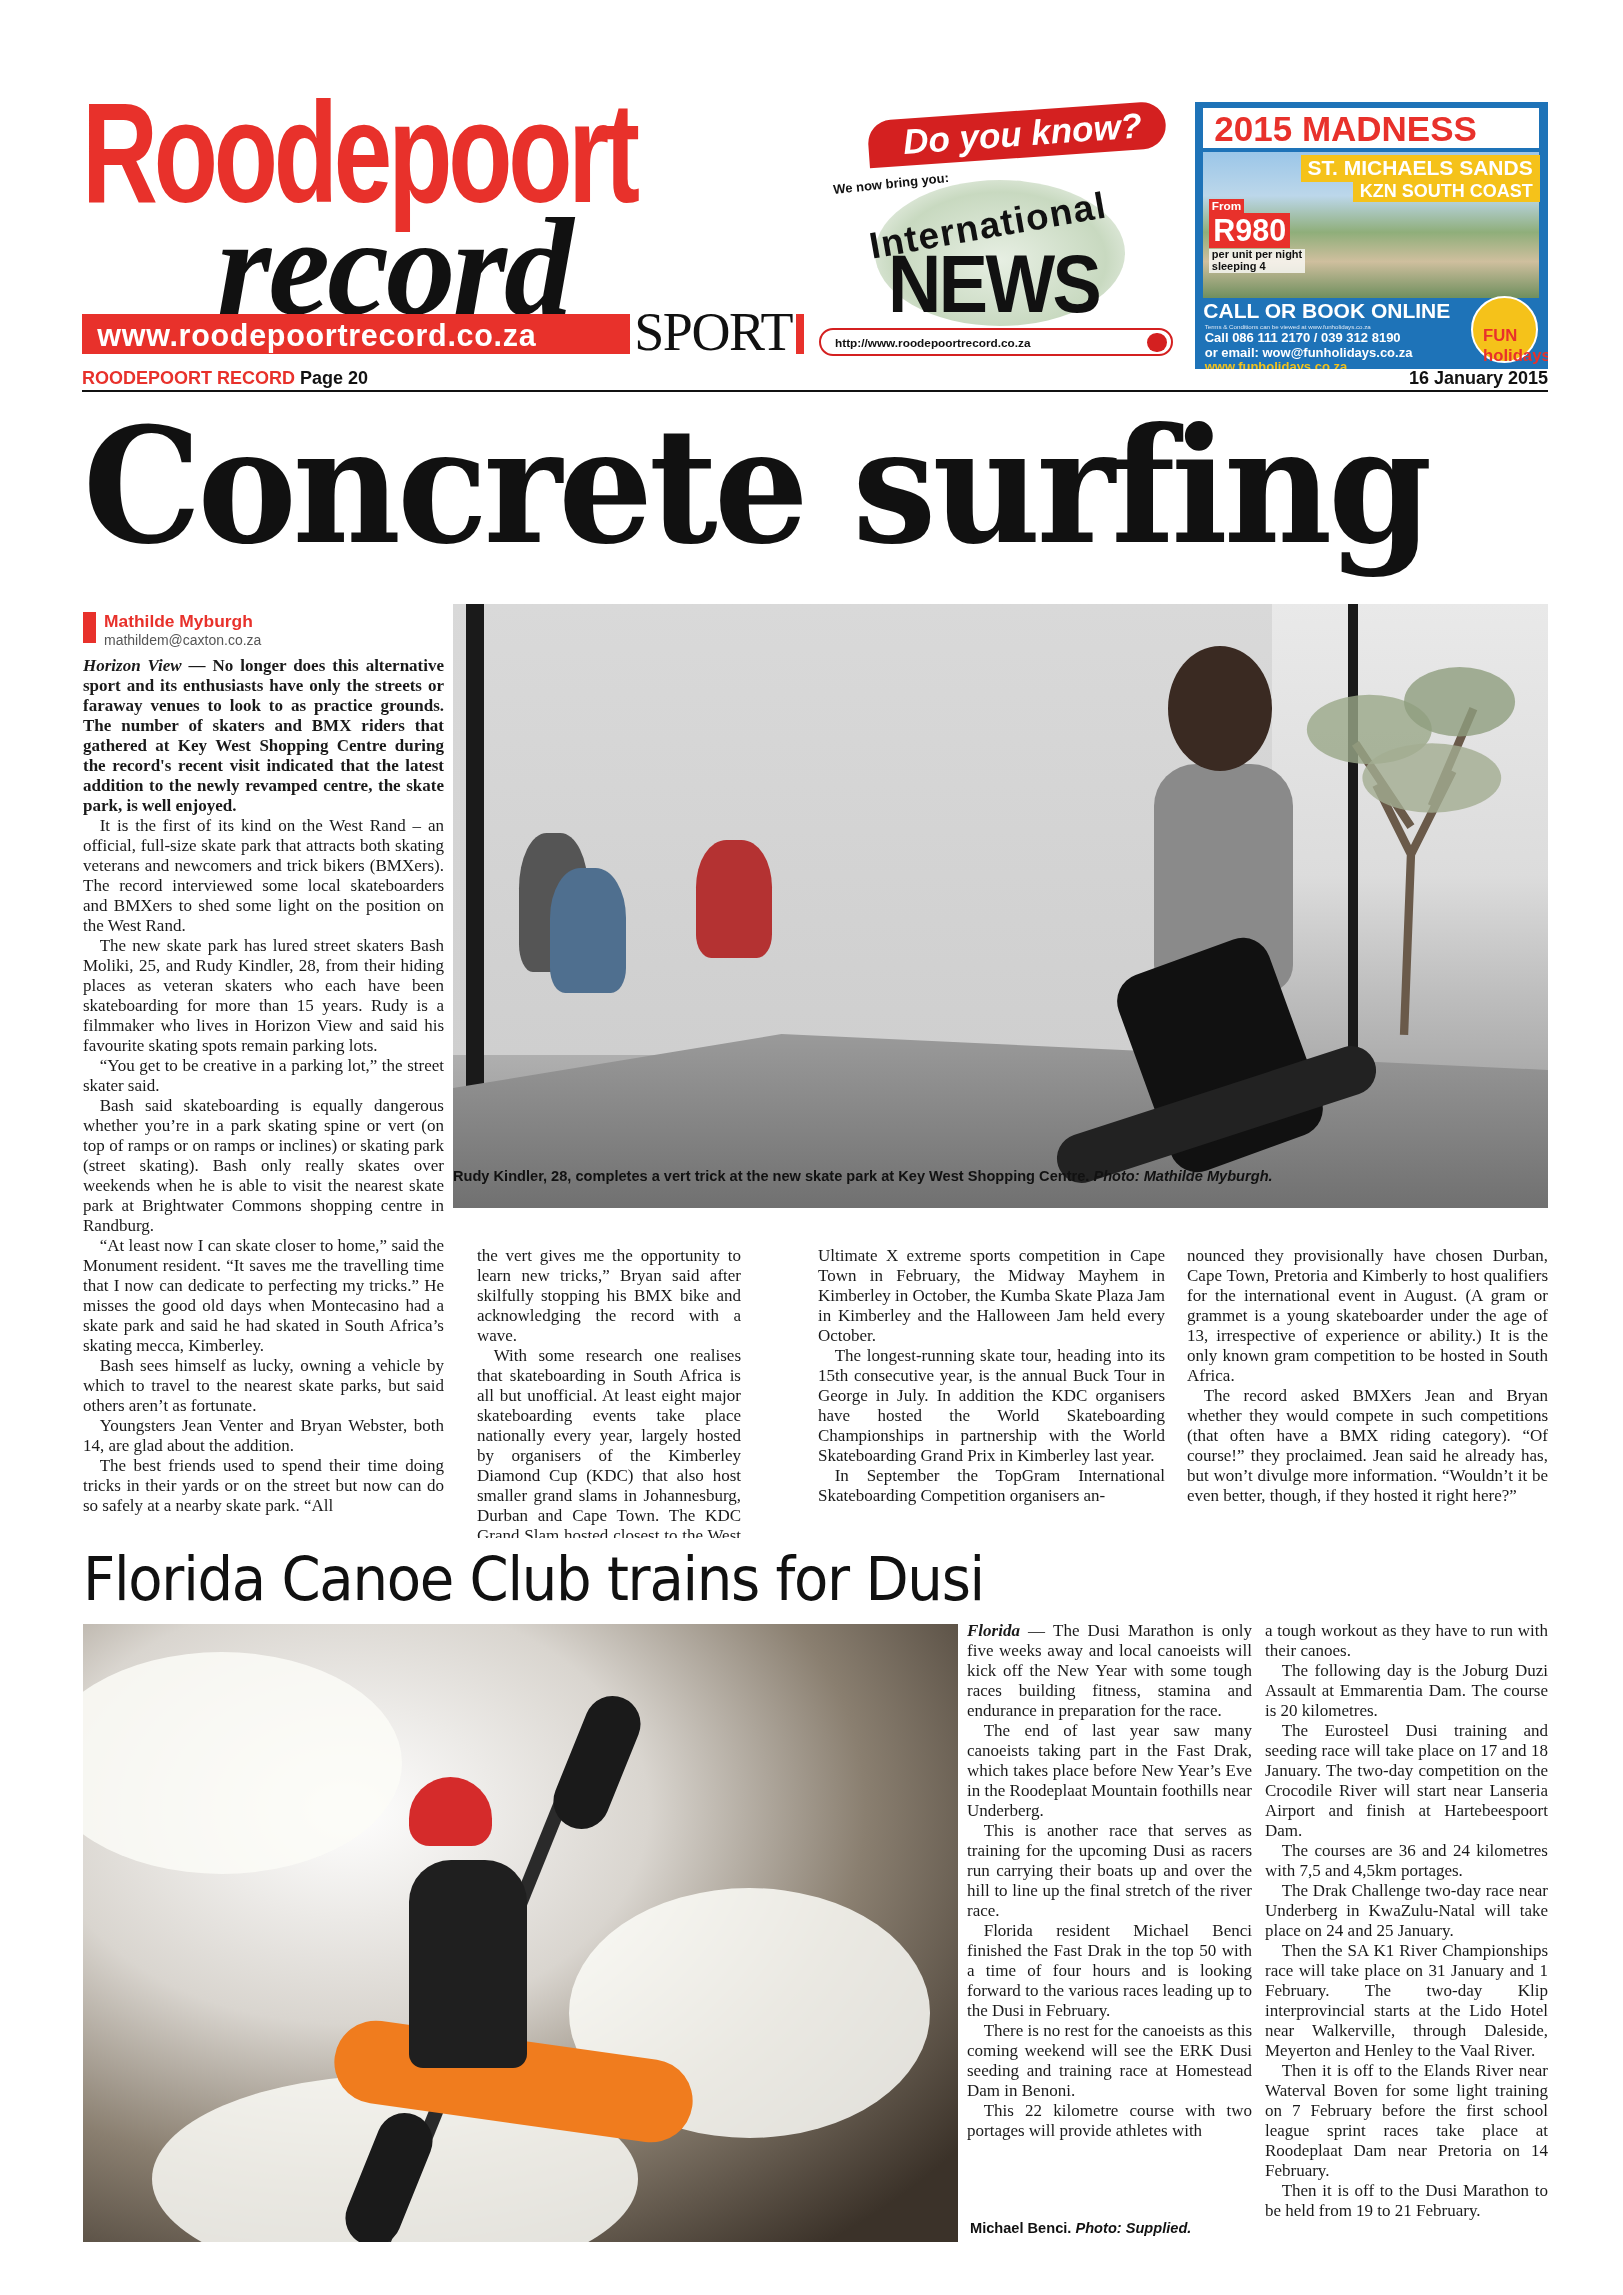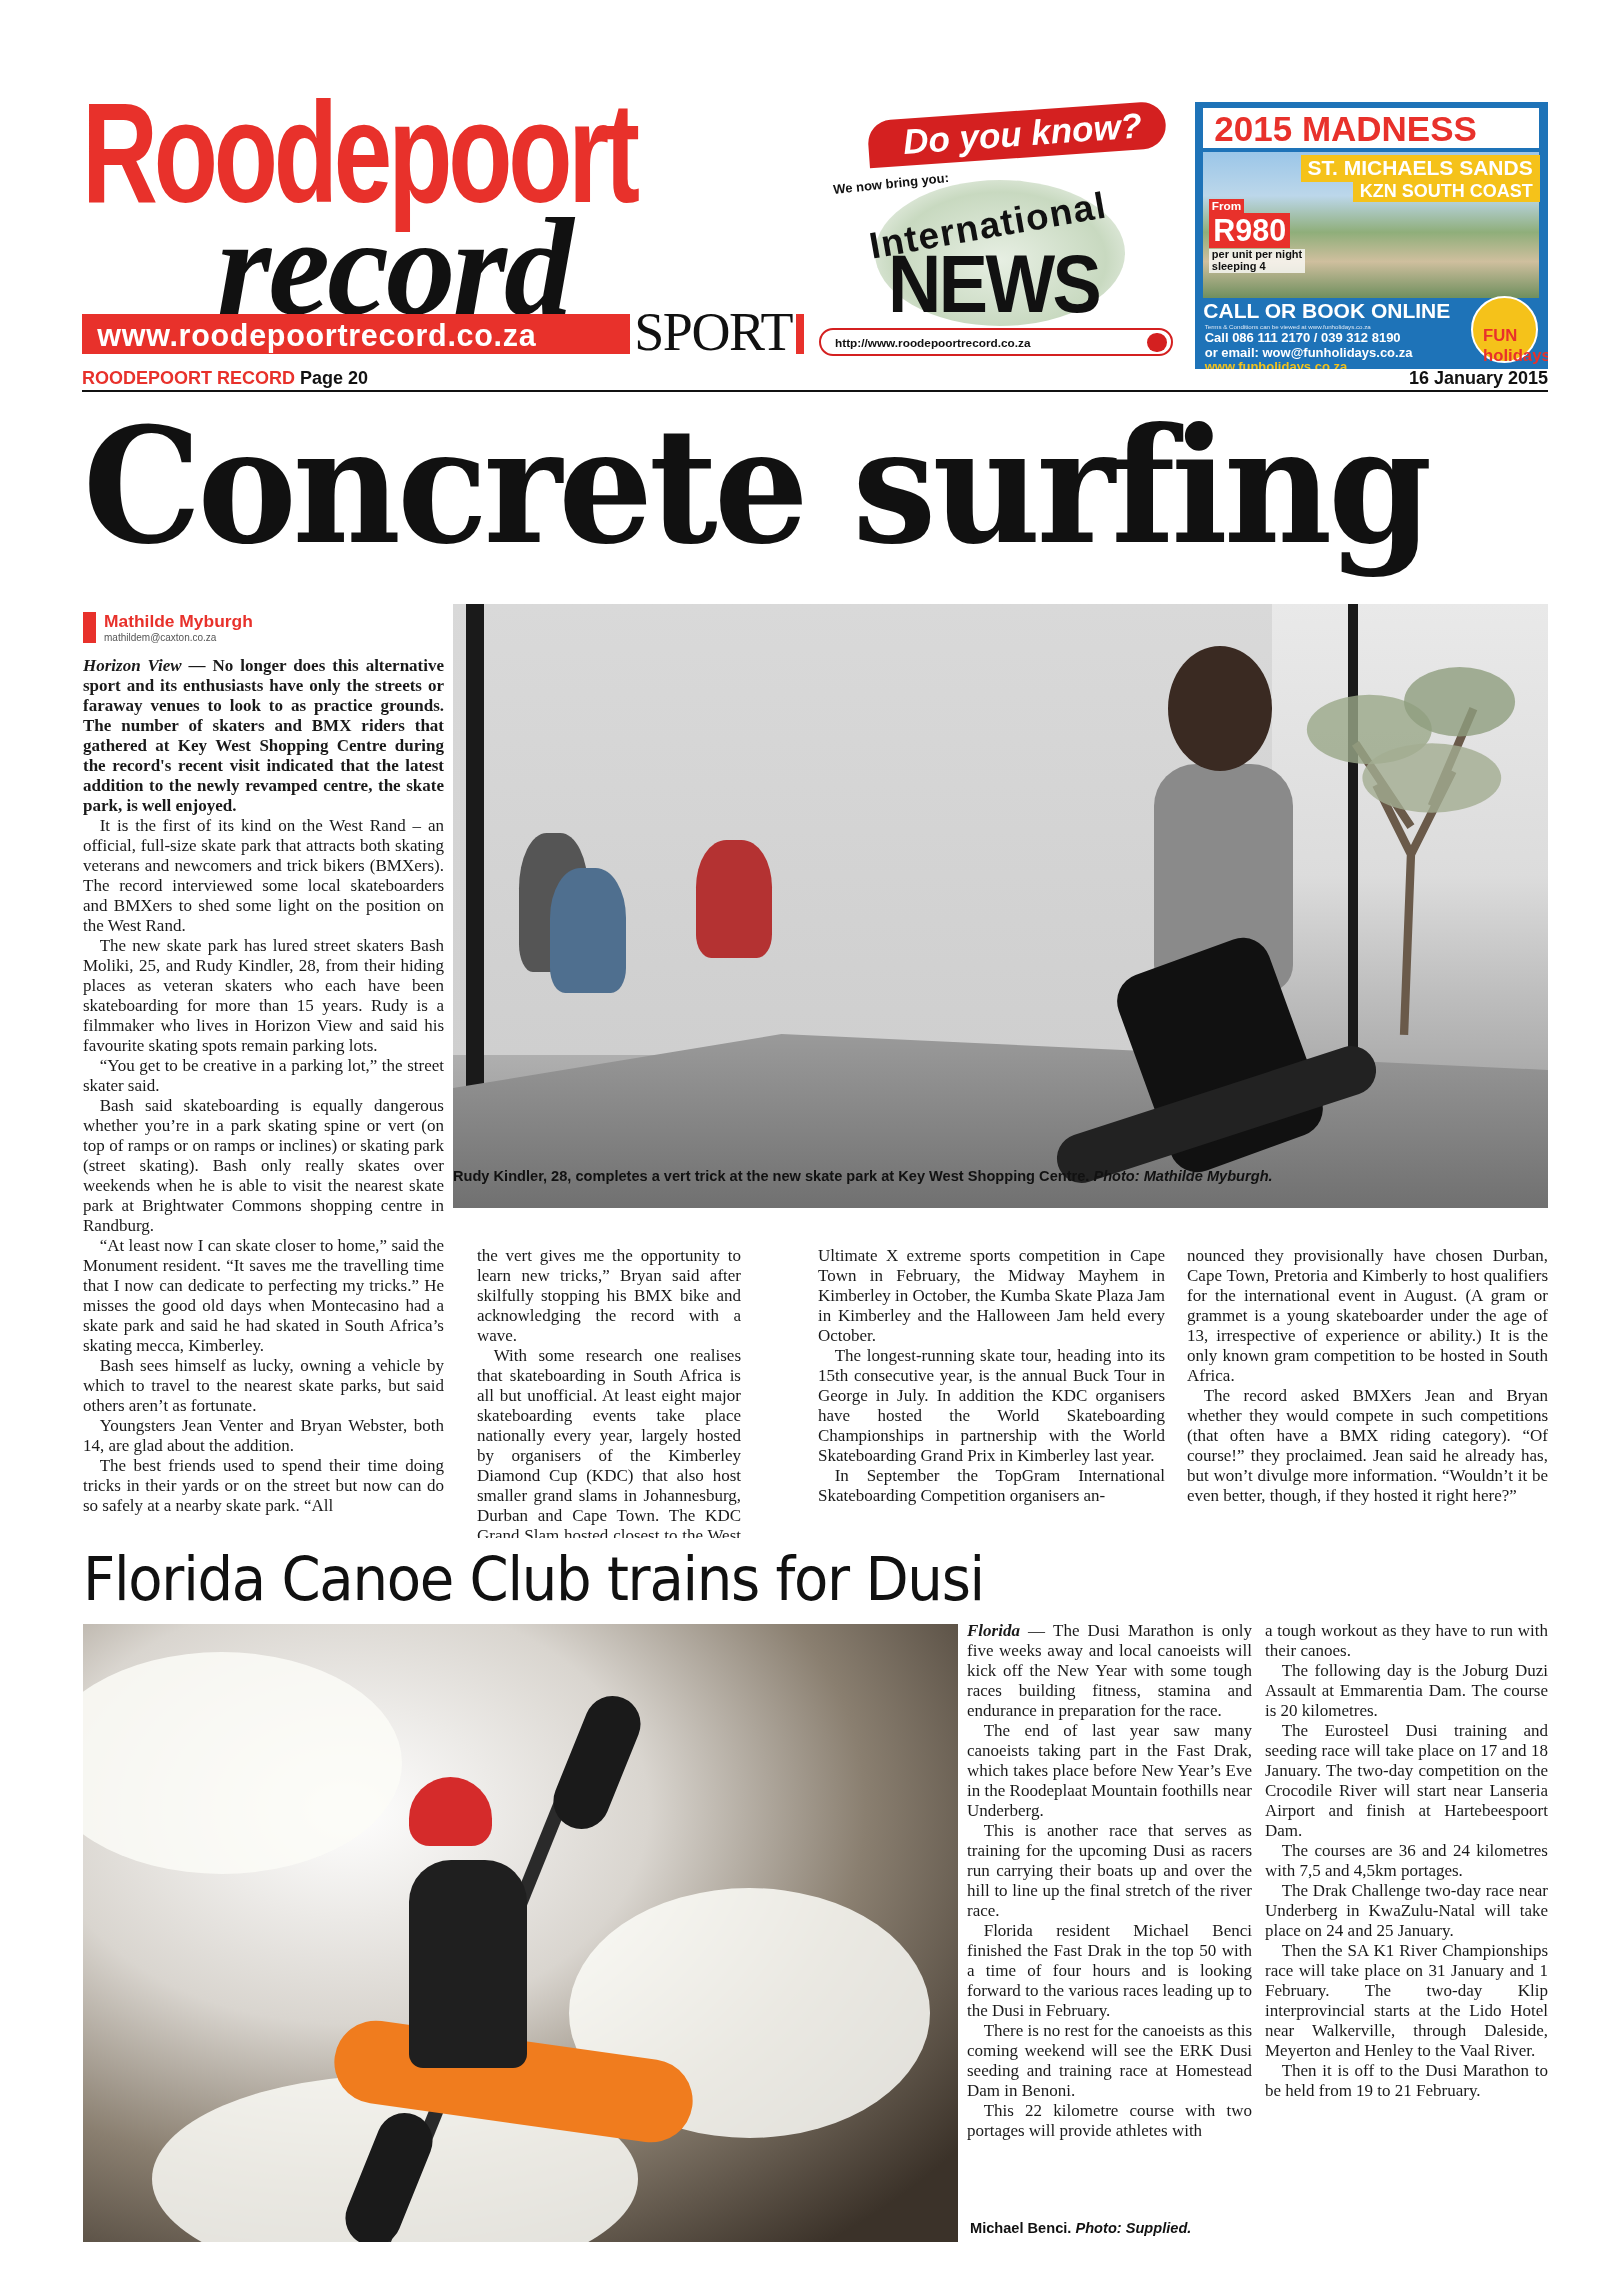--- a/index.html
+++ b/index.html
@@ -49,21 +49,21 @@
   .folio .left b { color: #111; }
   .folio .right { position: absolute; right: 0; top: 0; font-weight: 700; color: #111; }
 
   
   .headline { position: absolute; left: 83px; top: 389px; font-family: "DejaVu Serif", serif; font-weight: 700; font-size: 160px; line-height: 194px; color: #111; letter-spacing: -4.2px; white-space: nowrap; transform: scaleX(0.93); transform-origin: left top; }
 
   
   .byline { position: absolute; left: 83px; top: 611px; width: 361px; }
   .byline .bar { position: absolute; left: 0; top: 1.4px; width: 12.5px; height: 30.5px; background: #e8312b; }
   .byline .name { position: absolute; left: 21px; top: 0; font-family: "Liberation Sans", sans-serif; font-weight: 700; font-size: 17.4px; color: #e8312b; }
-  .byline .email { position: absolute; left: 21px; top: 21px; font-family: "Liberation Sans", sans-serif; font-size: 10px; color: #555; }
+  .byline .email { position: absolute; left: 21px; top: 21px; font-family: "Liberation Sans", sans-serif; font-size: 14px; color: #555; }
 
   
   .col { position: absolute; font-family: "Liberation Serif", serif; font-size: 17px; line-height: 20px; text-align: justify; color: #1a1a1a; hyphens: auto; }
   .col p { text-indent: 16.7px; }
   .col p.noindent { text-indent: 0; }
   .col .lede { font-weight: 700; }
   .col i { font-style: italic; }
 
   
   .skate-photo { position: absolute; left: 453px; top: 604px; width: 1095px; height: 604px; overflow: hidden; background: #c9c9c9; }
@@ -239,15 +239,16 @@
   <span>Michael Benci.</span>
   <i>Photo: Supplied.</i>
 </div>
 <div class="col" style="left:1265px; top:1621px; width:283px; height:625px; overflow:hidden;">
   <p class="noindent">a tough workout as they have to run with their canoes.</p>
   <p>The following day is the Joburg Duzi Assault at Emmarentia Dam. The course is 20 kilometres.</p>
   <p>The Eurosteel Dusi training and seeding race will take place on 17 and 18 January. The two-day competition on the Crocodile River will start near Lanseria Airport and finish at Hartebeespoort Dam.</p>
   <p>The courses are 36 and 24 kilometres with 7,5 and 4,5km portages.</p>
   <p>The Drak Challenge two-day race near Underberg in KwaZulu-Natal will take place on 24 and 25 January.</p>
   <p>Then the SA K1 River Championships race will take place on 31 January and 1 February. The two-day Klip interprovincial starts at the Lido Hotel near Walkerville, through Daleside, Meyerton and Henley to the Vaal River.</p>
+  <p>Then it is off to the Elands River near Waterval Boven for some light training on 7 February before the first school league sprint races take place at Roodeplaat Dam near Pretoria on 14 February.</p>
   <p>Then it is off to the Dusi Marathon to be held from 19 to 21 February.</p>
 </div>
 
 
 </body></html>

